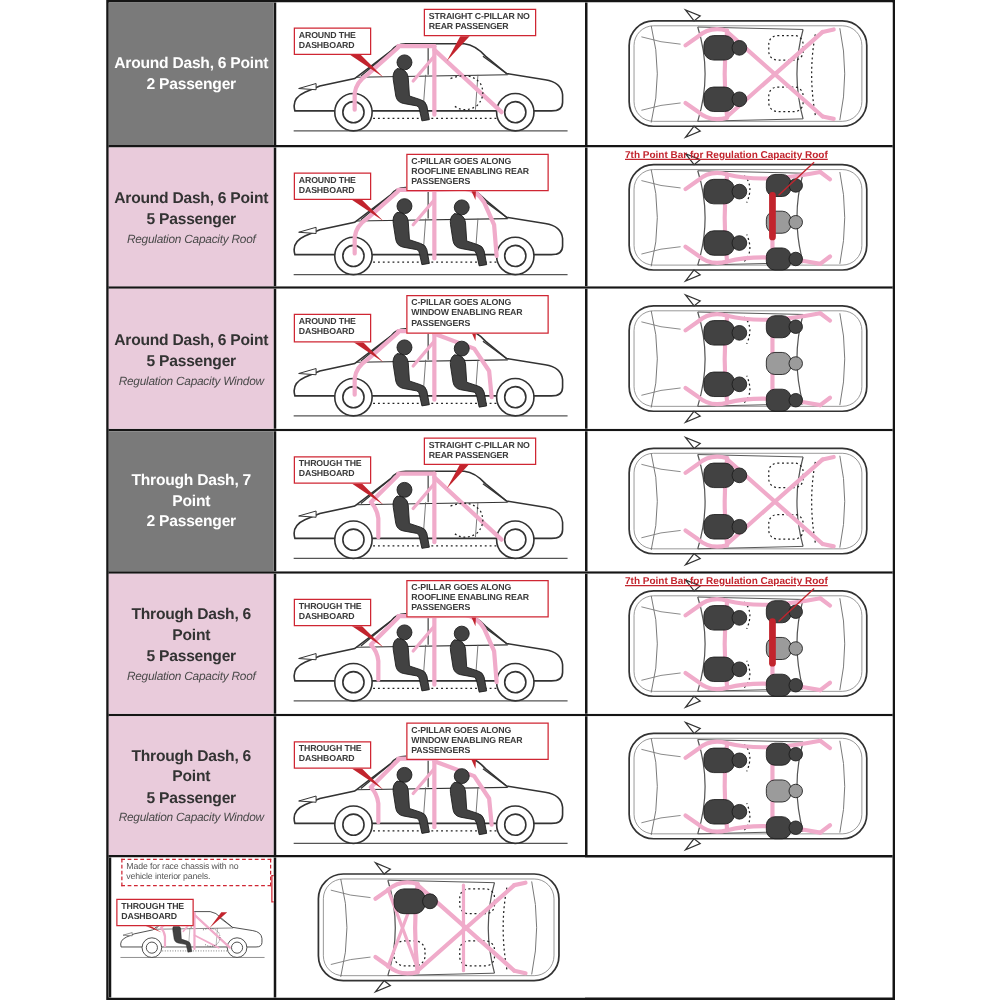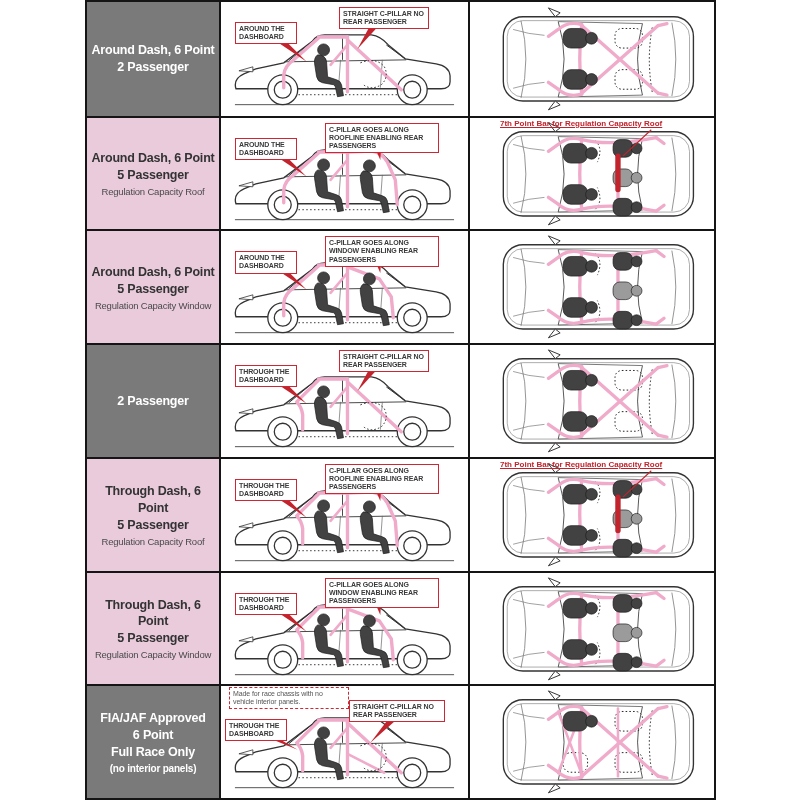--- a/index.html
+++ b/index.html
@@ -9,21 +9,21 @@
     grid-template-rows:repeat(7,1fr);background:#fff;}
   .row{display:grid;grid-template-columns:132px 249px 1fr;min-height:0;}
   .row + .row{border-top:2px solid #151515;}
   .cell{position:relative;min-height:0;box-sizing:border-box;overflow:hidden;background:#fff;padding-left:41px;}
   .cell.panel{border-left:2px solid #151515;}
   .label{display:flex;flex-direction:column;align-items:center;justify-content:center;
     text-align:center;padding:0 3px;}
   .label.gray{background:var(--graybg);color:#ffffff;}
   .label.pink{background:var(--pinkbg);color:#333333;}
   .t-line{font-size:12.5px;font-weight:700;line-height:1.35;letter-spacing:-0.2px;}
-  .subtitle{font-size:9.5px;font-weight:400;margin-top:2px;letter-spacing:-0.2px;color:#4a4a4a;}
+  .subtitle{font-size:9.5px;font-weight:400;margin-top:2px;letter-spacing:-0.2px;color:#4a4a4a;font-style:italic;}
   .label.gray .subtitle{color:#ffffff;font-weight:700;font-size:10px;}
   .panel svg{position:absolute;left:0;top:0;width:100%;height:100%;}
   .note{position:absolute;background:#ffffff;border:1.4px solid var(--noteborder);
     color:#3a3a3a;font-size:7px;font-weight:700;line-height:1.15;padding:2px 3px;
     letter-spacing:-0.1px;box-sizing:border-box;z-index:3;}
   .note.dashed{border-style:dashed;font-weight:400;color:#555;}
   .top-note{position:absolute;color:var(--red);font-size:8px;font-weight:700;
     text-decoration:underline;z-index:3;white-space:nowrap;}
 </style>
 </head>
@@ -313,20 +313,21 @@
             <circle cx="170" cy="60" r="5.5" fill="var(--figlt)"></circle>
             <rect x="146" y="81" width="20" height="18" rx="7" fill="var(--fig)"></rect>
             <circle cx="170" cy="90" r="5.5" fill="var(--fig)"></circle>
           </g>
         </svg>
       </div>
     </div>
 
     <div class="row">
       <div class="cell label gray">
+        <div class="t-line">Through Dash, 7 Point</div>
         <div class="t-line">2 Passenger</div>
       </div>
       <div class="cell panel side">
         <svg viewBox="0 0 248 112" preserveAspectRatio="xMidYMid meet">
           <line x1="14" y1="102" x2="234" y2="102" stroke="#555" stroke-width="1"></line>
           <g fill="none" stroke="var(--line)" stroke-width="1.3">
             <path d="M15,86 Q12,76 23,71 L35,66 L63,60 L92,38 Q96,32 104,32 L151,32 Q160,33 168,42 L185,56 L216,61 Q229,63 230,73 L230,79 Q230,86 221,86 L15,86 Z" fill="#fff"></path>
             <path d="M92,38 L68,58" stroke-width="1"></path>
             <path d="M64,59 L186,57" stroke-width="0.9"></path>
             <path d="M122,33 L122,57" stroke-width="0.9"></path>
@@ -598,26 +599,20 @@
             <rect x="146" y="51" width="20" height="18" rx="7" fill="var(--figlt)"></rect>
             <circle cx="170" cy="60" r="5.5" fill="var(--figlt)"></circle>
             <rect x="146" y="81" width="20" height="18" rx="7" fill="var(--fig)"></rect>
             <circle cx="170" cy="90" r="5.5" fill="var(--fig)"></circle>
           </g>
         </svg>
       </div>
     </div>
 
     <div class="row">
-      <div class="cell label gray">
-        <div class="t-line">FIA/JAF Approved</div>
-        <div class="t-line">6 Point</div>
-        <div class="t-line">Full Race Only</div>
-        <div class="subtitle">(no interior panels)</div>
-      </div>
       <div class="cell panel side">
         <svg viewBox="0 0 248 112" preserveAspectRatio="xMidYMid meet">
           <line x1="14" y1="102" x2="234" y2="102" stroke="#555" stroke-width="1"></line>
           <g fill="none" stroke="var(--line)" stroke-width="1.3">
             <path d="M15,86 Q12,76 23,71 L35,66 L63,60 L92,38 Q96,32 104,32 L151,32 Q160,33 168,42 L185,56 L216,61 Q229,63 230,73 L230,79 Q230,86 221,86 L15,86 Z" fill="#fff"></path>
             <path d="M92,38 L68,58" stroke-width="1"></path>
             <path d="M64,59 L186,57" stroke-width="0.9"></path>
             <path d="M122,33 L122,57" stroke-width="0.9"></path>
             <path d="M166,42 L185,56" stroke-width="1"></path>
             <path d="M120,57 L118,85" stroke-width="0.7" stroke="#666"></path>

